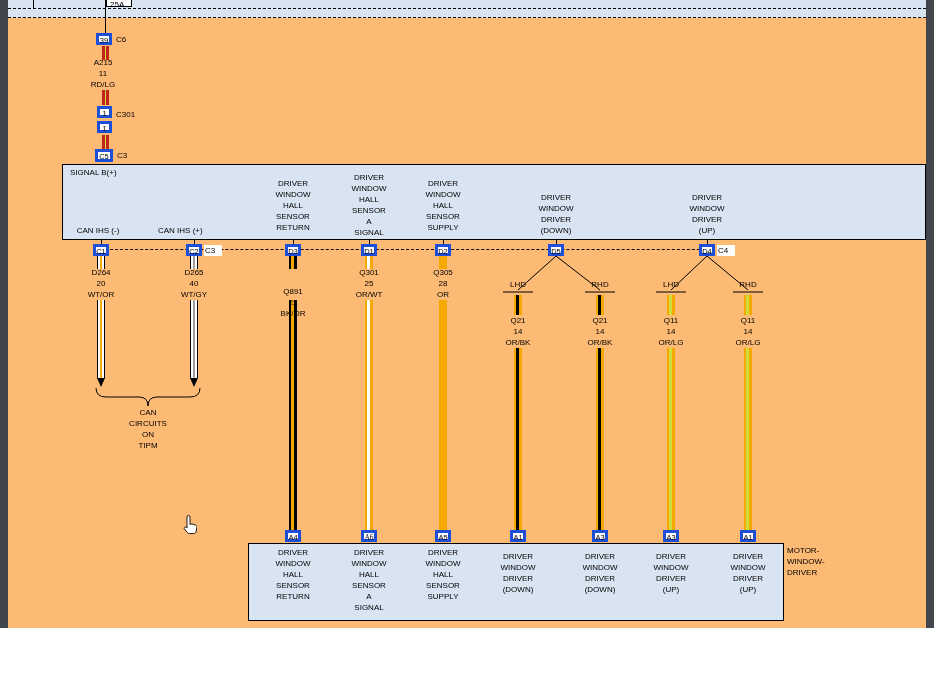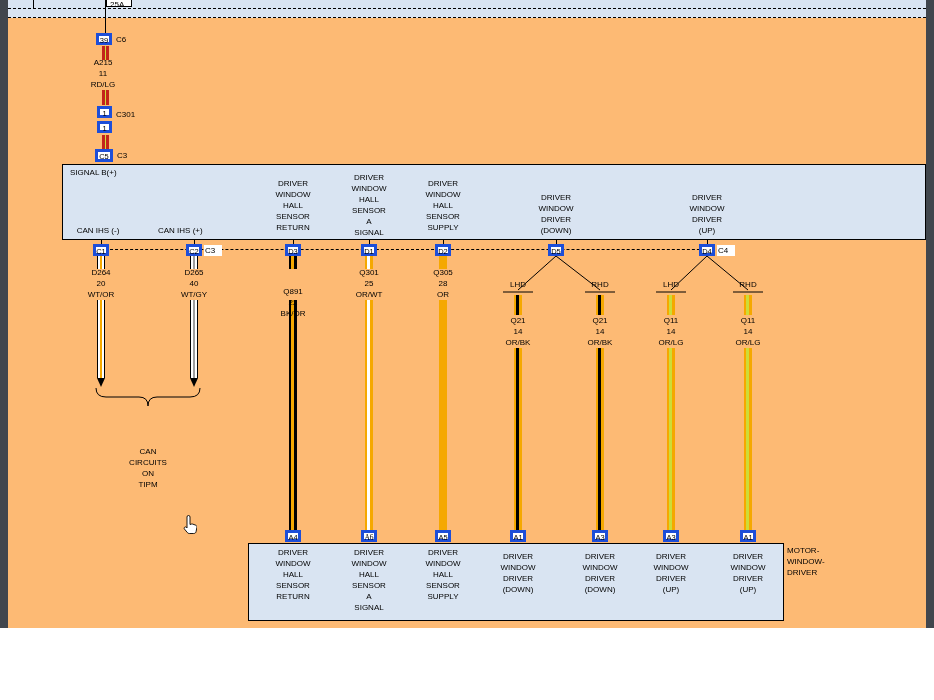--- a/index.html
+++ b/index.html
@@ -111,21 +111,21 @@
   <div class="wire wt-or" style="left:97px;top:300px;height:78px;"></div>
   <div class="arrow" style="left:97px;top:378px;"></div>
 
   <div class="wire wt-gy" style="left:190px;top:256px;height:13px;"></div>
   <div class="lbl" style="left:164px;top:267px;width:60px;">D265
 40
 WT/GY</div>
   <div class="wire wt-gy" style="left:190px;top:300px;height:78px;"></div>
   <div class="arrow" style="left:190px;top:378px;"></div>
 
-  <div class="lbl" style="left:118px;top:407px;width:60px;margin-top:39px;">CAN
+  <div class="lbl" style="left:118px;top:407px;width:60px;">CAN
 CIRCUITS
 ON
 TIPM</div>
 
   <div class="wire bk-or" style="left:289px;top:256px;height:13px;"></div>
   <div class="lbl" style="left:263px;top:267px;width:60px;margin-top:19px;">Q891
 22
 BK/OR</div>
   <div class="wire bk-or" style="left:289px;top:300px;height:230px;"></div>
 

